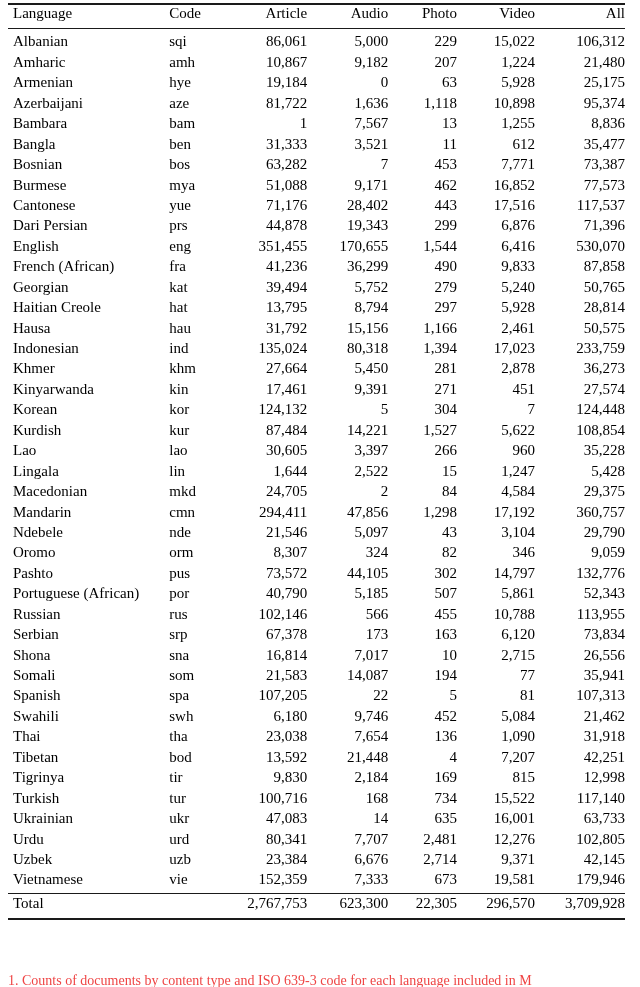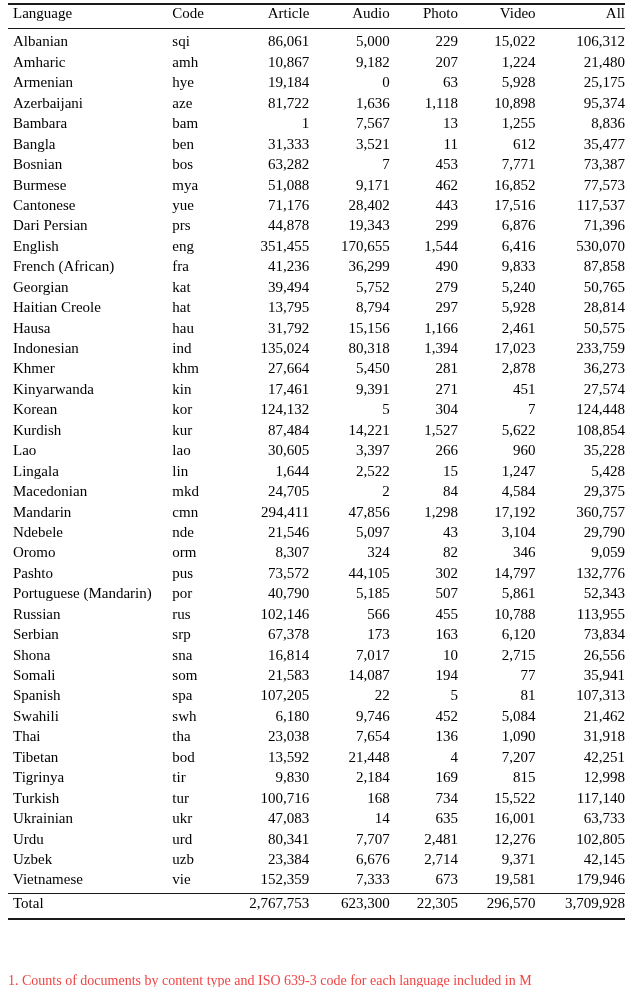--- a/index.html
+++ b/index.html
@@ -369,21 +369,21 @@
         <tr class="data-row">
           <td class="c-lang">Pashto</td>
           <td class="c-code">pus</td>
           <td class="c-num c-article">73,572</td>
           <td class="c-num c-audio">44,105</td>
           <td class="c-num c-photo">302</td>
           <td class="c-num c-video">14,797</td>
           <td class="c-num c-all">132,776</td>
         </tr>
         <tr class="data-row">
-          <td class="c-lang">Portuguese (Mandarin)</td>
+          <td class="c-lang">Portuguese (African)</td>
           <td class="c-code">por</td>
           <td class="c-num c-article">40,790</td>
           <td class="c-num c-audio">5,185</td>
           <td class="c-num c-photo">507</td>
           <td class="c-num c-video">5,861</td>
           <td class="c-num c-all">52,343</td>
         </tr>
         <tr class="data-row">
           <td class="c-lang">Russian</td>
           <td class="c-code">rus</td>

